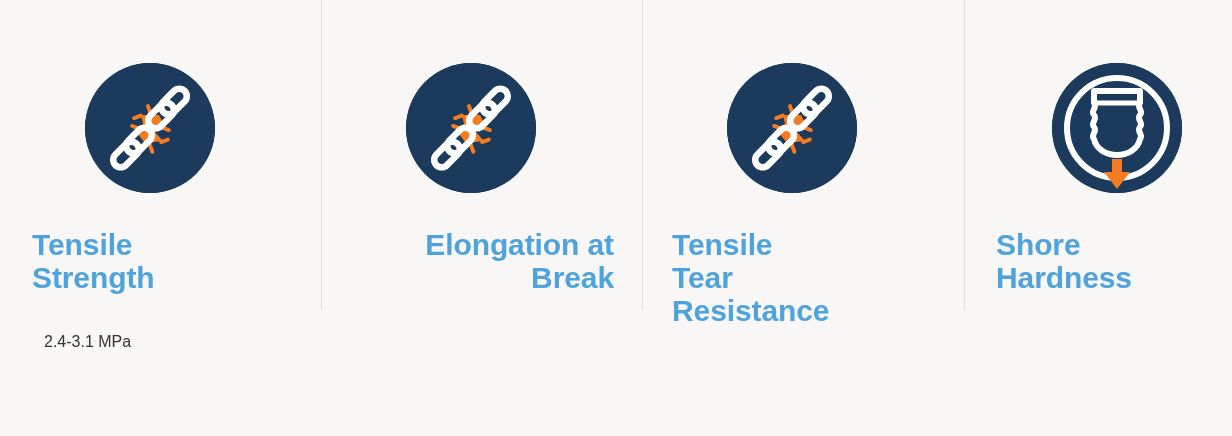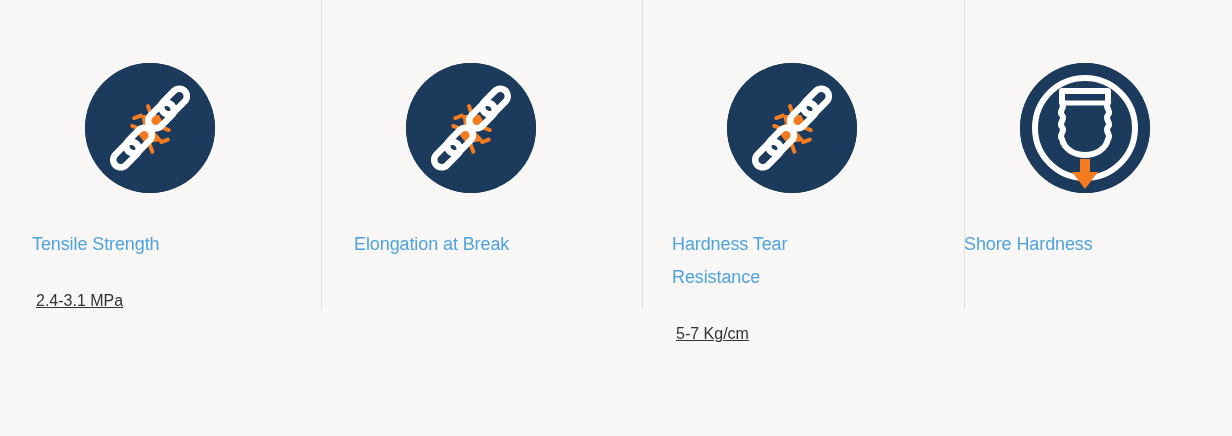--- a/index.html
+++ b/index.html
@@ -26,21 +26,21 @@
     position: relative;
     box-sizing: border-box;
     padding-top: 63px;
     height: 436px;
   }
 
   
   .spec-card.c0 { width: 321px; padding-left: 32px; }
   .spec-card.c1 { width: 321px; padding-left: 33px; }
   .spec-card.c2 { width: 322px; padding-left: 30px; }
-  .spec-card.c3 { width: 252px; }
+  .spec-card.c3 { width: 252px; padding-left: 32px; }
 
   
   .spec-card.c1::before,
   .spec-card.c2::before,
   .spec-card.c3::before {
     content: "";
     position: absolute;
     left: 0;
     top: 0;
     width: 1px;
@@ -58,38 +58,37 @@
   }
   .spec-card.c1 .icon-badge { margin-left: 52px; }
   .spec-card.c2 .icon-badge { margin-left: 55px; }
   .spec-card.c3 .icon-badge { margin-left: 56px; }
 
   .icon-badge svg { display: block; }
 
   .spec-title {
     margin: 0;
     padding-top: 35px;
-    font-size: 18px;
+    font-size: 30px;
     line-height: 33px;
-    font-weight: normal;
+    font-weight: bold;
     color: #4fa3dd;
     letter-spacing: -0.1px;
     max-width: 185px;
   }
-  .spec-card.c1 .spec-title { max-width: 260px; }
+  .spec-card.c1 .spec-title { max-width: 260px; text-align: right; }
   .spec-card.c2 .spec-title { max-width: 155px; }
   .spec-card.c3 .spec-title { max-width: 230px; }
 
   .spec-value {
-    margin: 4px;
+    margin: 12px;
     padding-top: 25px;
     font-size: 16px;
     line-height: 22px;
     color: #333333;
-    text-decoration: underline;
   }
 </style>
 </head>
 <body>
 
 <div class="spec-strip">
 
   <div class="spec-card c0">
     <div class="icon-badge">
       <svg width="130" height="130" viewBox="0 0 130 130" aria-hidden="true">
@@ -156,22 +155,21 @@
           <rect x="76" y="64" width="10" height="4" rx="2" transform="rotate(20 81 66)"></rect>
         </g>
         <g fill="none" stroke="#ffffff" stroke-width="6.5" stroke-linecap="round">
           <rect x="81.5" y="23.5" width="15" height="30" rx="7.5" transform="rotate(45 89 38.5)"></rect>
           <rect x="68.5" y="37.5" width="15" height="30" rx="7.5" transform="rotate(45 76 52.5)"></rect>
           <rect x="46.5" y="62.5" width="15" height="30" rx="7.5" transform="rotate(45 54 77.5)"></rect>
           <rect x="33.5" y="76.5" width="15" height="30" rx="7.5" transform="rotate(45 41 91.5)"></rect>
         </g>
       </svg>
     </div>
-    <h3 class="spec-title">Hardness Tear Resistance</h3>
-    <p class="spec-value">5-7 Kg/cm</p>
+    <h3 class="spec-title">Tensile Tear Resistance</h3>
   </div>
 
   <div class="spec-card c3">
     <div class="icon-badge">
       <svg width="130" height="130" viewBox="0 0 130 130" aria-hidden="true">
         <circle cx="65" cy="65" r="65" fill="#1b3a5c"></circle>
 
         <circle cx="65" cy="65" r="50" fill="none" stroke="#ffffff" stroke-width="6"></circle>
 
         <path d="M42 28 L42 40

